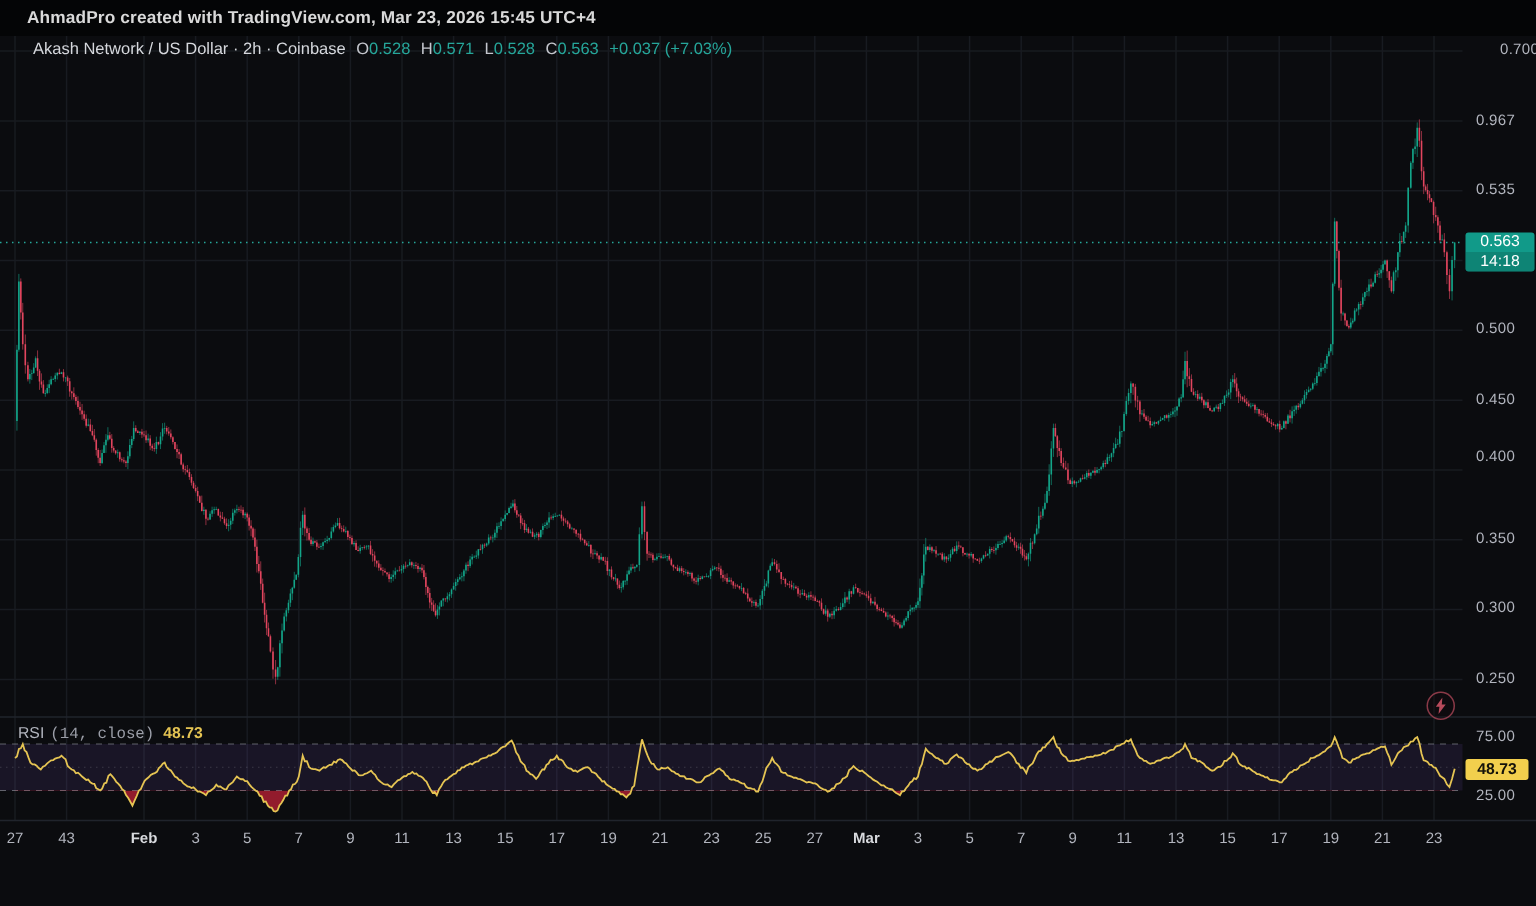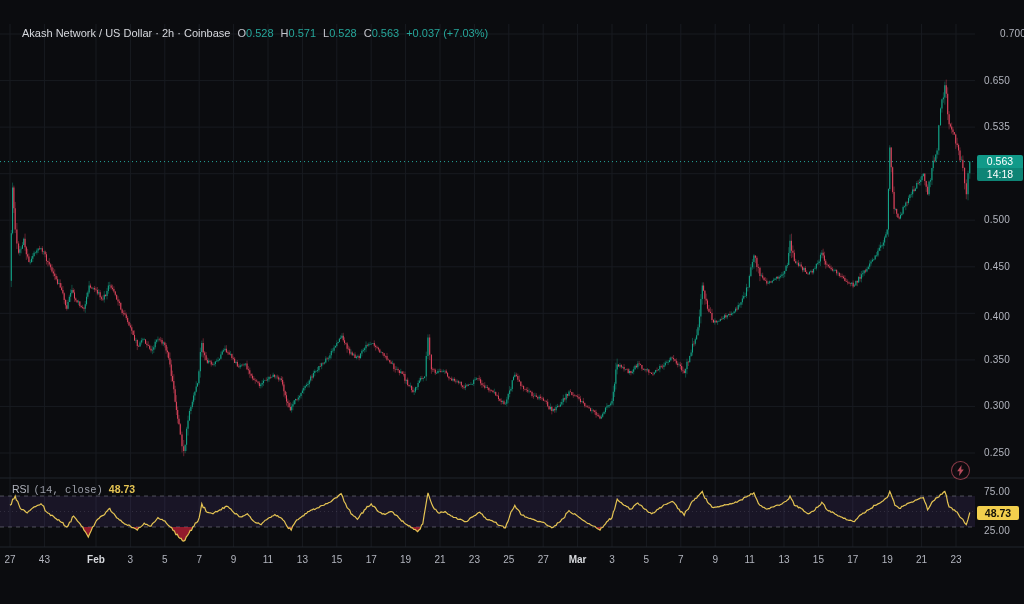--- a/index.html
+++ b/index.html
@@ -30,20 +30,23 @@
              border-radius:50%;z-index:5;display:flex;align-items:center;justify-content:center;background:rgba(20,10,14,0.35);}
   .footer{position:absolute;left:0;top:575px;width:100%;height:29px;background:#1f2022;z-index:6;
           display:flex;align-items:center;padding-left:20px;box-sizing:border-box;}
   .brand{display:flex;align-items:center;gap:8px;color:#d9dbe0;font-size:14px;font-weight:700;letter-spacing:.2px;}
 </style>
 </head>
 <body>
 
 <div class="screen">
 
+  <div class="attribution">
+    <span>AhmadPro created with TradingView.com, Mar 23, 2026 15:45 UTC+4</span>
+  </div>
 
   <svg id="chart-svg" width="1024" height="575">
       <path d="M10.0 24V547M44.4 24V547M96.0 24V547M130.4 24V547M164.8 24V547M199.2 24V547M233.6 24V547M268.0 24V547M302.4 24V547M336.8 24V547M371.2 24V547M405.6 24V547M440.0 24V547M474.4 24V547M508.8 24V547M543.2 24V547M577.6 24V547M612.0 24V547M646.4 24V547M680.8 24V547M715.2 24V547M749.6 24V547M784.0 24V547M818.4 24V547M852.8 24V547M887.2 24V547M921.6 24V547M956.0 24V547" stroke="#181b21" stroke-width="1" fill="none"></path>
       <path d="M0 34.0H975M0 80.6H975M0 127.1H975M0 173.7H975M0 220.2H975M0 266.8H975M0 313.3H975M0 359.9H975M0 406.4H975M0 453.0H975" stroke="#181b21" stroke-width="1" fill="none"></path>
       <path d="M0 478H1024 M0 547H1024" stroke="#20242c" stroke-width="1" fill="none"></path>
       <rect x="0" y="496.0" width="975" height="31.0" fill="rgba(126,87,194,0.13)"></rect>
       <path d="M0 496.0H975" stroke="rgba(178,181,190,0.5)" stroke-width="0.8" stroke-dasharray="4 4" fill="none"></path>
       <path d="M0 527.0H975" stroke="rgba(178,181,190,0.5)" stroke-width="0.8" stroke-dasharray="4 4" fill="none"></path>
       <path d="M0 511.5H975" stroke="rgba(178,181,190,0.5)" stroke-opacity="0.45" stroke-width="0.7" stroke-dasharray="1 3" fill="none"></path>
       <path d="M11.29 229.9V287.1M12.58 182.6V234.5M19.89 246.0V255.8M21.18 246.5V253.4M22.47 242.1V248.9M23.76 237.6V245.3M30.21 259.8V264.5M31.50 256.2V262.8M32.79 253.2V262.1M34.08 250.8V256.9M35.46 251.8V253.0M36.83 248.5V254.6M38.21 248.2V253.0M40.96 247.8V249.4M43.71 251.3V254.8M58.85 279.1V284.2M68.05 299.7V309.4M69.34 294.7V302.0M70.63 289.4V301.9M71.92 284.8V294.3M78.46 299.7V305.2M85.25 300.9V312.8M86.54 292.7V305.8M87.83 290.6V298.8M89.12 280.9V294.1M93.25 287.3V290.0M98.75 289.1V295.1M104.26 291.1V302.6M107.01 288.1V299.4M108.38 282.1V293.7M109.76 281.8V289.2M135.90 337.8V343.2M140.03 340.8V346.7M141.41 337.8V344.6M142.78 337.8V342.6M144.16 337.8V340.1M152.42 346.1V354.2M153.79 345.2V353.1M155.17 339.2V349.4M156.54 339.0V343.7M157.92 336.5V342.3M163.42 341.4V346.1M185.15 444.5V453.2M186.59 426.8V451.1M188.02 415.7V435.6M189.45 408.5V421.1M190.89 405.2V414.3M192.32 399.8V408.8M193.61 392.6V404.6M194.90 391.2V400.1M196.19 381.2V392.5M197.48 382.8V386.7M198.91 369.5V384.9M200.35 347.6V377.6M201.78 340.6V356.7M208.66 358.4V364.1M213.99 362.2V366.4M215.37 361.0V366.6M216.74 358.7V361.7M218.12 357.2V362.4M219.50 358.5V361.1M220.87 351.5V359.7M222.25 349.7V355.1M223.62 348.3V352.2M225.00 345.4V350.6M230.50 351.1V355.6M236.01 360.7V364.4M240.14 363.2V369.1M241.51 364.6V366.8M244.26 363.3V366.5M245.64 363.6V366.3M260.78 382.8V388.5M262.15 380.2V387.5M263.53 378.4V385.9M264.90 379.8V381.1M267.66 376.7V382.4M269.03 376.1V381.8M271.78 376.4V378.3M273.16 372.7V377.0M275.91 375.0V379.4M280.04 377.8V381.0M291.65 403.4V412.6M292.94 401.6V410.3M294.23 400.3V404.6M295.52 398.6V404.2M298.27 395.0V401.6M299.65 394.7V400.3M301.02 392.3V398.6M302.40 388.4V393.1M303.78 385.8V393.8M305.15 384.6V390.2M306.53 382.7V386.9M307.90 381.5V387.6M309.28 379.3V387.5M310.66 375.0V382.5M313.41 370.6V378.6M314.78 369.3V376.3M316.16 370.2V371.6M317.54 367.1V372.7M318.91 366.0V372.4M321.66 362.5V369.2M324.42 361.7V364.6M325.79 356.2V363.5M328.54 356.4V361.6M329.92 353.0V360.1M331.30 348.5V358.6M332.67 348.2V352.7M334.05 344.9V353.2M335.42 345.3V347.6M336.80 340.3V347.5M338.09 342.0V343.6M339.38 337.7V342.2M340.67 335.2V339.2M341.96 333.2V338.5M350.99 349.4V354.7M353.66 353.0V355.7M356.41 355.5V359.4M357.78 354.6V358.5M360.54 353.1V359.0M361.91 349.0V356.4M363.29 348.2V352.0M364.66 346.9V352.7M366.04 341.4V351.9M368.79 342.5V346.8M370.17 341.8V344.7M371.54 343.6V344.5M372.92 343.0V344.0M381.23 351.2V352.8M392.53 360.7V364.5M396.66 366.4V369.9M400.78 368.8V373.7M406.29 379.6V384.1M410.33 382.6V387.7M414.20 388.5V395.0M415.49 386.7V393.1M416.78 386.8V390.1M418.07 380.4V389.9M419.36 377.8V383.2M420.65 376.1V382.1M423.23 377.6V381.4M424.52 376.1V378.5M426.24 351.6V380.8M427.96 334.4V359.1M436.56 371.8V373.8M437.94 368.9V373.9M439.31 368.7V371.3M442.06 369.6V372.6M443.44 369.4V372.3M444.82 370.5V374.1M453.07 377.5V381.7M457.20 379.5V383.1M459.95 381.1V384.0M465.46 383.1V390.2M468.21 383.7V386.2M470.96 382.2V384.9M472.34 383.5V385.2M473.71 378.7V386.1M475.09 377.0V380.9M476.46 377.3V380.1M486.10 384.8V388.0M494.35 388.7V394.1M502.61 400.2V404.0M505.36 402.0V404.9M506.79 396.8V406.4M508.23 392.7V403.2M509.66 386.1V397.3M510.95 387.2V391.5M512.24 379.8V391.7M513.53 375.7V380.5M514.82 372.2V377.5M529.15 388.6V393.5M534.89 392.7V396.8M539.19 394.8V400.3M550.42 403.4V410.5M553.23 408.4V412.1M556.10 404.7V412.6M557.53 403.9V407.8M560.40 401.8V407.0M561.83 399.0V405.9M563.27 394.7V404.8M566.13 392.5V402.7M569.00 390.1V396.3M581.90 400.8V402.5M591.93 407.8V413.4M601.34 414.9V419.1M602.71 412.4V417.7M604.09 410.7V414.7M605.46 407.3V413.7M606.84 403.2V410.1M608.13 404.9V408.2M609.42 404.6V407.8M610.71 401.6V406.5M612.00 398.4V405.2M613.29 385.7V405.5M614.58 382.0V397.0M615.87 362.7V389.5M617.16 358.6V374.4M619.91 362.9V368.0M622.66 366.0V368.3M625.42 369.1V370.6M629.54 368.8V374.6M632.30 369.6V374.1M633.67 366.5V374.4M635.05 364.7V369.9M637.80 360.9V369.2M644.68 368.4V371.2M647.43 368.0V371.6M654.31 371.8V375.2M655.69 369.8V372.9M658.44 369.0V370.6M659.82 364.2V372.3M663.94 362.4V369.8M665.32 360.8V366.6M666.70 360.6V363.3M668.07 360.1V365.1M669.45 357.7V362.5M670.82 356.5V361.4M679.08 362.3V366.6M685.62 368.3V377.6M686.99 358.7V374.2M689.74 355.6V363.0M691.12 349.6V356.9M692.50 337.9V355.7M695.25 337.5V345.6M696.62 329.2V340.0M698.00 324.4V335.6M699.43 309.5V330.5M700.87 294.1V323.4M702.30 282.4V304.6M714.86 318.3V324.7M717.61 320.7V324.9M718.98 320.1V321.8M720.36 318.4V321.6M723.11 316.1V319.6M724.49 313.9V319.9M727.24 314.8V319.3M728.62 313.7V315.4M731.37 311.4V315.6M732.74 312.5V315.6M734.12 310.6V313.7M735.50 307.1V312.7M738.25 302.4V309.5M739.62 303.1V307.4M741.00 301.8V307.9M742.38 295.2V304.8M743.75 291.8V299.4M745.13 292.7V296.5M746.50 283.8V298.2M747.88 287.2V291.5M749.38 274.5V287.8M750.89 264.2V277.2M752.39 259.1V269.8M753.90 254.2V268.8M761.30 273.3V276.9M768.18 280.9V283.9M769.55 280.5V284.4M772.30 280.3V283.4M773.68 277.7V281.0M775.06 278.5V280.1M776.43 276.7V280.7M779.18 275.2V281.1M780.56 274.3V278.5M781.94 272.0V277.9M783.31 271.2V278.1M784.69 270.8V277.2M786.06 264.8V271.2M787.44 262.8V268.2M788.73 247.1V265.4M790.02 234.5V256.2M797.07 260.6V265.1M799.82 262.2V266.5M803.95 267.2V272.0M809.46 271.4V274.7M810.83 269.7V272.8M813.58 268.5V274.4M814.96 266.3V269.3M816.34 263.6V270.6M817.71 260.3V265.3M819.09 259.4V264.9M820.46 252.5V266.1M821.84 250.1V258.3M833.88 268.5V272.4M835.26 268.8V271.1M838.01 271.3V275.8M851.77 282.0V286.1M854.52 283.8V286.4M855.90 280.3V285.6M858.65 276.0V282.7M861.40 270.9V282.4M862.78 270.4V277.3M864.15 269.9V275.8M866.90 267.3V272.4M868.28 265.4V269.6M869.66 260.2V269.3M871.03 259.4V265.8M872.41 257.7V261.8M873.78 258.8V261.0M875.16 254.9V260.1M876.54 252.1V257.1M877.91 248.2V257.1M879.29 244.6V251.2M880.66 241.9V251.0M882.04 244.6V247.2M883.33 239.9V248.8M884.62 235.9V246.0M885.91 231.9V238.1M887.20 229.2V235.2M888.49 188.2V236.8M889.78 145.2V190.9M895.37 207.7V210.5M900.53 211.8V219.4M901.82 212.3V216.2M903.11 205.4V214.6M904.40 205.4V207.9M905.78 201.4V210.2M908.53 195.6V204.7M909.90 194.5V200.7M911.28 191.7V197.3M912.66 186.1V197.6M915.41 187.6V191.3M916.78 181.1V189.0M919.45 178.8V185.4M920.74 176.6V185.5M922.03 173.9V181.6M923.32 173.1V176.7M929.05 180.4V195.9M930.49 178.2V187.2M931.92 167.9V185.0M933.21 155.4V171.3M935.79 154.4V162.5M937.08 148.1V158.6M938.80 124.8V155.1M940.52 107.4V125.9M941.95 98.6V112.6M943.39 92.3V102.8M944.82 81.6V104.7M961.45 156.4V160.4M968.04 170.7V200.3M969.76 161.5V178.8" stroke="#13a589" stroke-width="0.45" stroke-opacity="0.9" fill="none"></path>
@@ -63,26 +66,26 @@
   <div class="legend">
     <span>Akash Network / US Dollar · 2h · Coinbase</span><span class="pair"><span class="lbl">O</span><span class="val">0.528</span></span><span class="pair"><span class="lbl">H</span><span class="val">0.571</span></span><span class="pair"><span class="lbl">L</span><span class="val">0.528</span></span><span class="pair"><span class="lbl">C</span><span class="val">0.563</span></span><span class="chg">+0.037 (+7.03%)</span>
   </div>
 
   <div class="rsi-legend">
     <span>RSI</span><span class="rp">(14, close)</span><span class="rv">48.73</span>
   </div>
 
   <div id="price-axis">
       <span class="price-tick" style="top: 28px; padding-left: 16px;">0.700</span>
-      <span class="price-tick" style="top: 74.6px;">0.650</span>
+      <span class="price-tick" style="top: 74.6px;">0.967</span>
       <span class="price-tick" style="top: 121.1px;">0.535</span>
       <span class="price-tick" style="top: 167.7px;">0.550</span>
       <span class="price-tick" style="top: 214.2px;">0.500</span>
       <span class="price-tick" style="top: 260.8px;">0.450</span>
-      <span class="price-tick" style="top: 311px; text-align: right;">0.400</span>
+      <span class="price-tick" style="top: 299px; text-align: right;">0.400</span>
       <span class="price-tick" style="top: 353.9px;">0.350</span>
       <span class="price-tick" style="top: 400.4px;">0.300</span>
       <span class="price-tick" style="top: 447px;">0.250</span>
       <span class="price-tick" style="top: 486.1px;">75.00</span>
       <span class="price-tick" style="top: 524.9px;">25.00</span>
     </div>
   <div id="time-axis">
       <span class="time-tick" style="left: 10px;">27</span>
       <span class="time-tick" style="left: 44.4px;">43</span>
       <span class="time-tick bold" style="left: 96px; text-align: center;">Feb</span>

